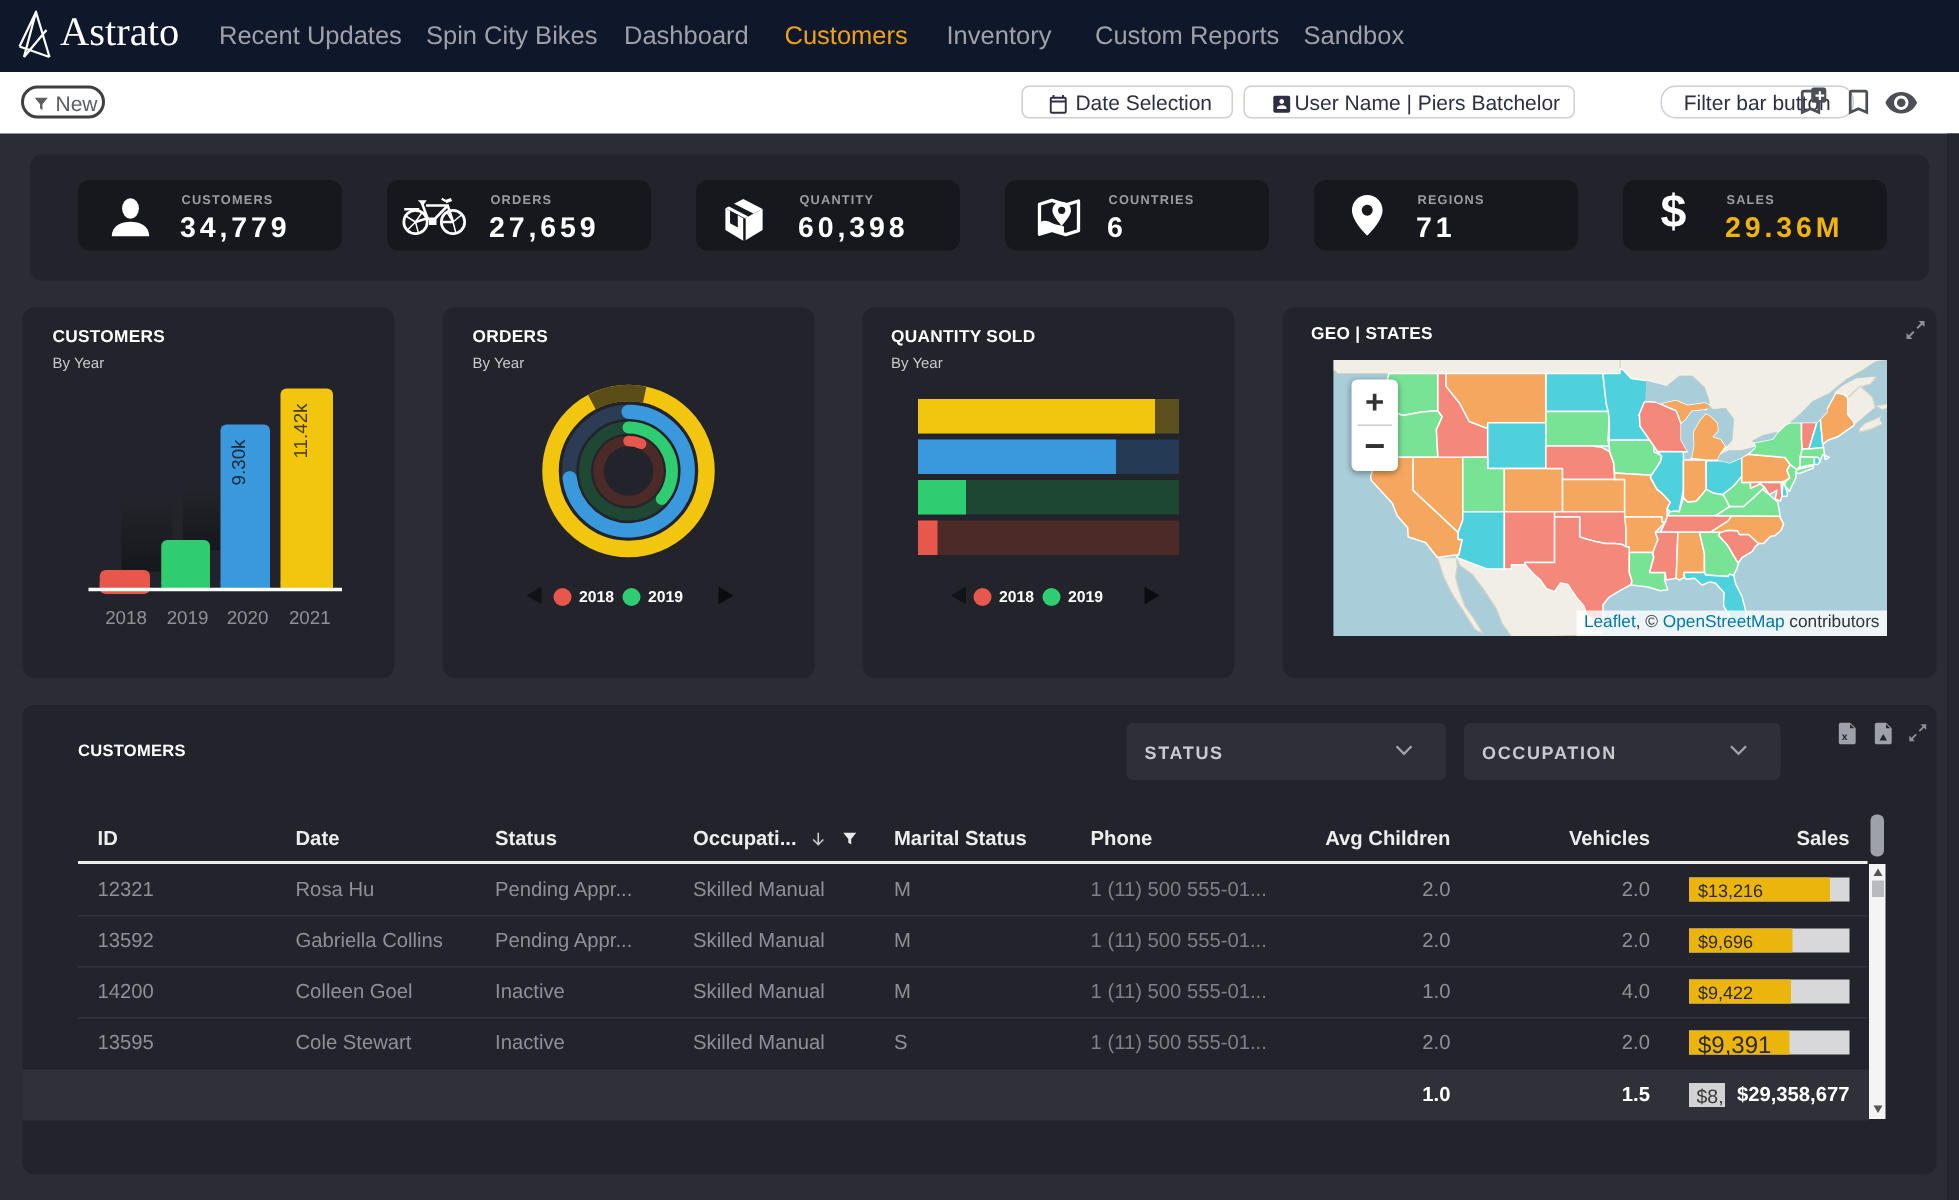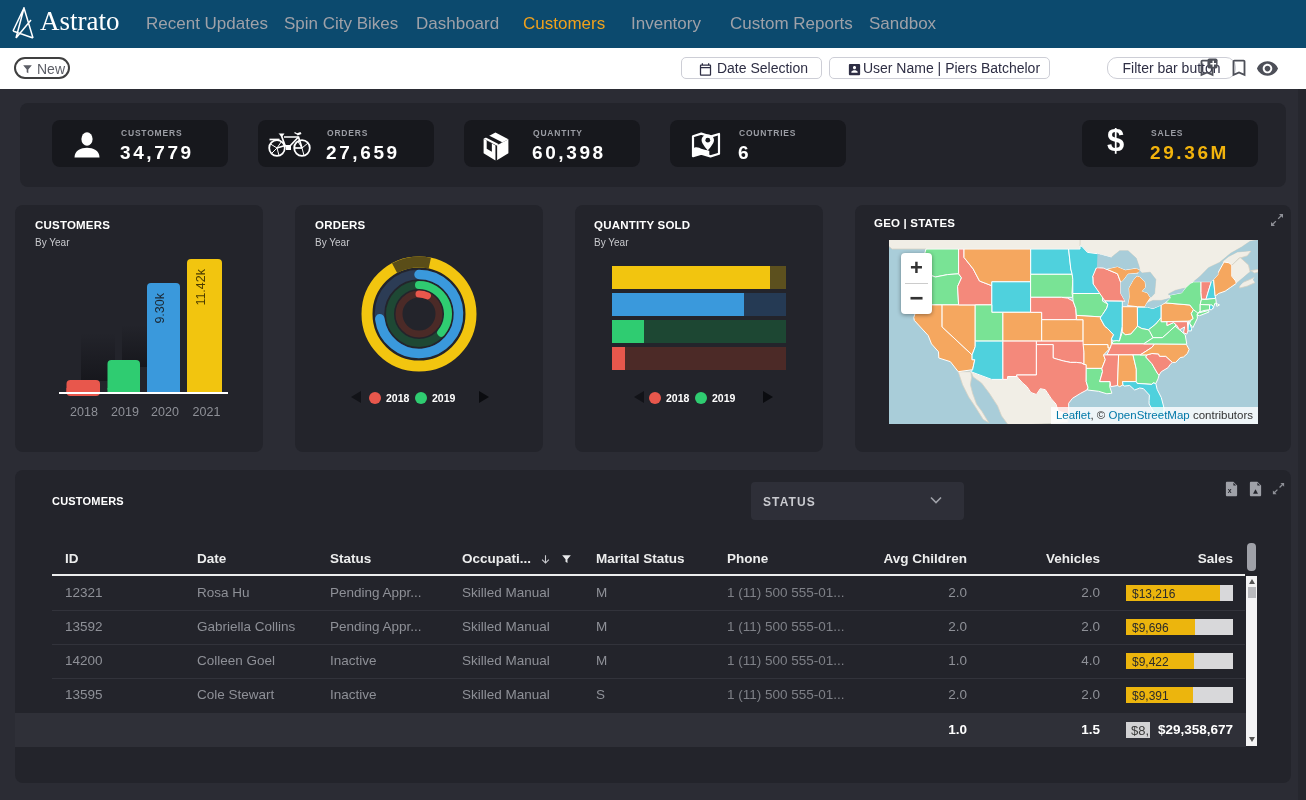--- a/index.html
+++ b/index.html
@@ -1,18 +1,18 @@
 <!DOCTYPE html>
 <html><head>
 <meta charset="utf-8">
 <style>
 * { margin:0; padding:0; box-sizing:border-box; }
 html,body { width:1306px; height:800px; overflow:hidden; background:#2b2c34; font-family:"Liberation Sans", sans-serif; }
 .abs { position:absolute; }
-#nav { position:absolute; left:0; top:0; width:1306px; height:48px; background:#0c4a6e; }
+#nav { position:absolute; left:0; top:0; width:1306px; height:48px; background:#0f172a; }
 .navitem { position:absolute; top:0; height:48px; line-height:48px; color:#9fa1a8; font-size:17px; white-space:nowrap; }
 #toolbar { position:absolute; left:0; top:48px; width:1306px; height:41px; background:#ffffff; }
 .tbtn { position:absolute; top:9px; height:22px; border:1px solid #cdced6; border-radius:5px; color:#2e2e44; font-size:14px; line-height:20px; text-align:center; background:#fff; }
 .panel { position:absolute; background:#23242b; border-radius:8px; }
 .kpicard { position:absolute; top:17px; width:176px; height:47px; background:#17181d; border-radius:8px; }
 .kpilabel { position:absolute; left:69px; top:8px; font-size:8.5px; font-weight:bold; letter-spacing:0.8px; color:#9b9da4; }
 .kpival { position:absolute; left:68px; top:22px; font-size:19px; font-weight:bold; color:#fff; letter-spacing:2.6px; }
 .ctitle { position:absolute; font-size:11.5px; font-weight:bold; color:#fff; letter-spacing:0.2px; }
 .csub { position:absolute; font-size:10px; color:#c9cace; }
 .legend { position:absolute; display:flex; align-items:center; font-size:12px; font-weight:bold; color:#fff; }
@@ -122,20 +122,27 @@
   </div>
   <div class="kpicard" style="left:650px;">
     <svg class="abs" style="left:21px;top:11px" width="30" height="28" viewBox="0 0 30 28">
       <path d="M2 5.2 L10.3 2.6 L19.5 5.6 L28 3 L28 22.8 L19.5 25.4 L10.3 22.6 L2 25.2 Z" fill="none" stroke="#fff" stroke-width="2.2" stroke-linejoin="round"></path>
       <path d="M2 17.5 C5 15 8 16.5 11 18 C13.5 19.2 16 18.6 18.3 20 L18.3 24.2 L10.3 22.6 L2 25.2 Z" fill="#fff"></path>
       <path d="M16.8 3.5 C20.5 3.5 23 6 23 9.3 C23 12.5 18.5 17.5 16.8 19.5 C15.1 17.5 10.6 12.5 10.6 9.3 C10.6 6 13.1 3.5 16.8 3.5 Z" fill="#fff"></path>
       <circle cx="16.8" cy="9.2" r="2.4" fill="#17181d"></circle>
     </svg>
     <div class="kpilabel">COUNTRIES</div>
     <div class="kpival">6</div>
+  </div>
+  <div class="kpicard" style="left:856px;">
+    <svg class="abs" style="left:20px;top:7px" width="31" height="33" viewBox="0 0 24 24" fill="#fff">
+        <path d="M12 1.5C7.6 1.5 4.1 5 4.1 9.4c0 5.9 7.9 13.1 7.9 13.1s7.9-7.2 7.9-13.1C19.9 5 16.4 1.5 12 1.5zm0 10.7c-1.55 0-2.8-1.25-2.8-2.8s1.25-2.8 2.8-2.8 2.8 1.25 2.8 2.8-1.25 2.8-2.8 2.8z"></path>
+      </svg>
+    <div class="kpilabel">REGIONS</div>
+    <div class="kpival">71</div>
   </div>
   <div class="kpicard" style="left:1062px;">
     <div class="abs" style="left:25px;top:3px;font-size:31px;font-weight:bold;color:#fff;">$</div>
     <div class="kpilabel">SALES</div>
     <div class="kpival" style="color:#f2b30d;">29.36M</div>
   </div>
 </div>
 
 <div class="panel" id="card-cust" style="left:15px;top:205px;width:248px;height:247px;">
   <div class="ctitle" style="left:20px;top:14px;">CUSTOMERS</div>
@@ -301,20 +308,26 @@
 </div>
 
 <div class="panel" id="card-table" style="left:15px;top:470px;width:1276px;height:313px;">
   <div class="ctitle" style="left:37px;top:25px;font-size:11px;">CUSTOMERS</div>
   <div class="drop" style="left:736px;top:12px;width:213px;">
       <span style="position:absolute;left:12px;top:13px;">STATUS</span>
     <svg style="position:absolute;right:22px;top:14px" width="12" height="8" viewBox="0 0 12 8" fill="none">
         <path d="M1 1.5 L6 6.5 L11 1.5" stroke="#9fa1a8" stroke-width="1.6"></path>
       </svg>
   </div>
+  <div class="drop" style="left:961px;top:12px;width:211px;">
+      <span style="position:absolute;left:12px;top:13px;">OCCUPATION</span>
+    <svg style="position:absolute;right:22px;top:14px" width="12" height="8" viewBox="0 0 12 8" fill="none">
+        <path d="M1 1.5 L6 6.5 L11 1.5" stroke="#9fa1a8" stroke-width="1.6"></path>
+      </svg>
+  </div>
   <svg class="abs" style="left:1209px;top:11px" width="15" height="16" viewBox="0 0 24 25" fill="#9fa1a8">
       <path d="M15 1H5c-1.1 0-2 .9-2 2v19c0 1.1.9 2 2 2h14c1.1 0 2-.9 2-2V7l-6-6zm0 6V2.5L19.5 7H15z"></path>
       <text x="6" y="19" font-size="11" fill="#23242b" font-weight="bold" font-family="Liberation Sans">x</text>
     </svg>
   <svg class="abs" style="left:1233px;top:11px" width="15" height="16" viewBox="0 0 24 25" fill="#9fa1a8">
       <path d="M15 1H5c-1.1 0-2 .9-2 2v19c0 1.1.9 2 2 2h14c1.1 0 2-.9 2-2V7l-6-6zm0 6V2.5L19.5 7H15z"></path>
       <path d="M8 20 L12 13 L16 20 Z" fill="#23242b"></path>
     </svg>
   <svg class="abs" style="left:1256px;top:11px" width="15" height="15" viewBox="0 0 24 24" fill="#8e9097">
       <path d="M21 3h-6l2.29 2.29-4.29 4.3 1.41 1.41 4.3-4.29L21 9V3zM3 21h6l-2.29-2.29 4.29-4.3-1.41-1.41-4.3 4.29L3 15v6z"></path>
@@ -379,21 +392,21 @@
 <div class="td" style="left:50px;top:217px;">13595</div>
 <div class="td" style="left:182px;top:217px;">Cole Stewart</div>
 <div class="td" style="left:315px;top:217px;">Inactive</div>
 <div class="td" style="left:447px;top:217px;">Skilled Manual</div>
 <div class="td" style="left:581px;top:217px;">S</div>
 <div class="td" style="left:712px;top:217px;color:#7e8087;">1 (11) 500 555-01...</div>
 <div class="td" style="left:812px;top:217px;width:140px;text-align:right;">2.0</div>
 <div class="td" style="left:945px;top:217px;width:140px;text-align:right;">2.0</div>
 <div class="abs" style="left:1111px;top:217px;width:107px;height:16px;background:#d8d8da;">
       <div style="position:absolute;left:0;top:0;width:67px;height:16px;background:#ecb50d;"></div>
-      <span style="position:absolute;left:6px;top:2px;font-size:12px;color:#2b2b2b;">$9,391</span>
+      <span style="position:absolute;left:6px;top:2px;font-size:16px;color:#2b2b2b;">$9,391</span>
     </div>
 
   <div class="abs" style="left:0px;top:243px;width:1231px;height:34px;background:#2f3038;"></div>
   <div class="tdb" style="left:812px;top:252px;width:140px;text-align:right;">1.0</div>
   <div class="tdb" style="left:945px;top:252px;width:140px;text-align:right;">1.5</div>
   <div class="abs" style="left:1111px;top:252px;width:24px;height:16px;background:#d2d2d4;overflow:hidden;">
       <span style="position:absolute;left:5px;top:1px;font-size:13px;color:#3a3a3a;">$8,</span>
     </div>
   <div class="tdb" style="left:1078px;top:252px;width:140px;text-align:right;">$29,358,677</div>
 

